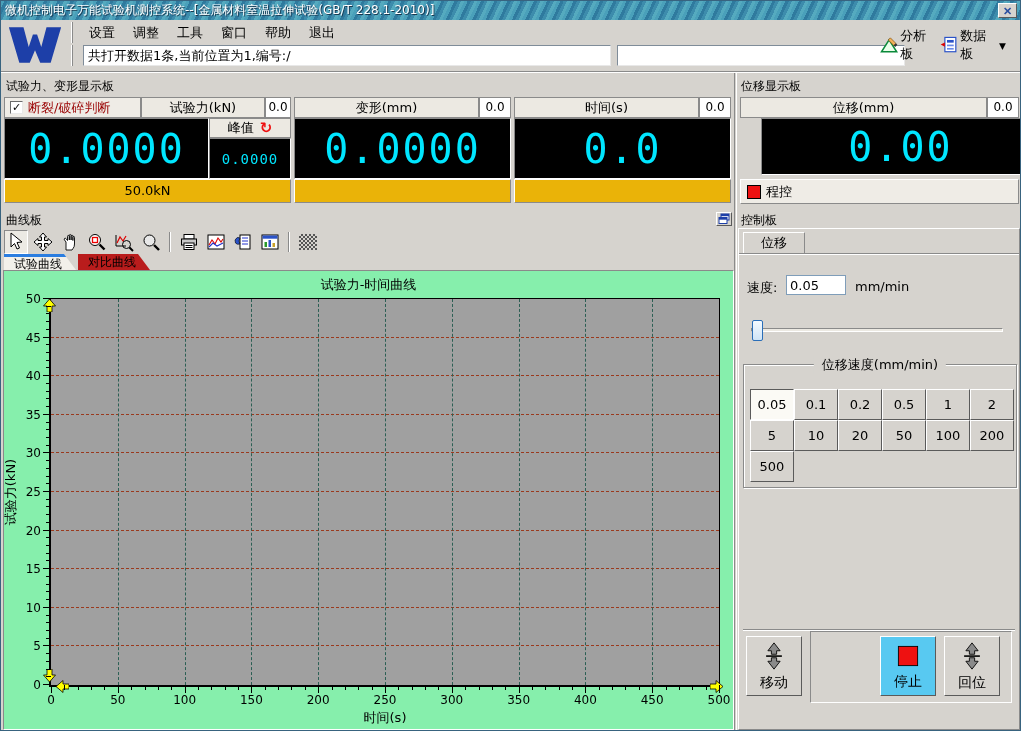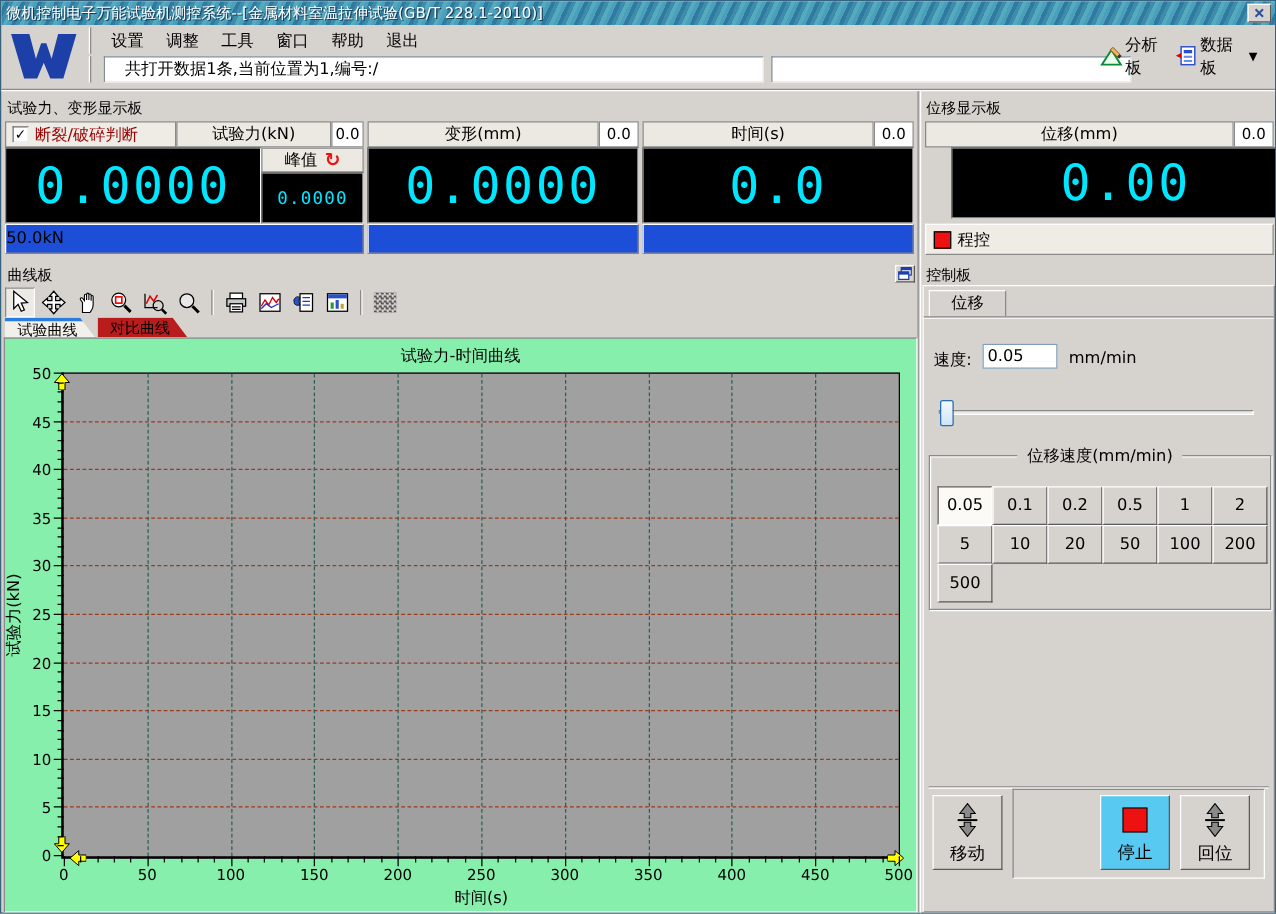--- a/index.html
+++ b/index.html
@@ -13,39 +13,39 @@
 .title-text{font-size:12px;color:#fff;text-shadow:1px 1px 0 #1a3a50;white-space:nowrap}
 .close-btn{position:absolute;right:3px;top:2px;width:19px;height:15px;background:#d6d3ce;
  border:1px solid;border-color:#fff #5a5a5a #5a5a5a #fff;font-size:11px;font-weight:bold;color:#2a4fa0;
  line-height:12px;text-align:center;padding:0;cursor:default}
 
 .logo{position:absolute;left:3px;top:21px;width:62px;height:46px}
 .vgrip{position:absolute;width:2px;background:#d6d3ce;border-left:1px solid #fff;border-right:1px solid #8a8a8a}
 .menubar{position:absolute;left:80px;top:21px;height:21px;display:flex;align-items:center;gap:2px}
 .menu-item{padding:2px 8px;cursor:default}
 .statusfield{position:absolute;top:44px;height:21px;background:#fff;border:1px solid;border-color:#7f8c99 #e8e8e8 #e8e8e8 #7f8c99;
- font-size:13px;line-height:19px;padding:0 16px;overflow:hidden;white-space:nowrap}
+ font-size:13px;line-height:19px;padding:0 4px;overflow:hidden;white-space:nowrap}
 .quickbar{position:absolute;right:14px;top:26px;display:flex;align-items:flex-start;gap:6px}
 .qbtn{width:54px;display:flex;flex-direction:row;align-items:center;gap:1px;cursor:default}
 .qbtn .qlab{font-size:13px}
 .qdrop{font-size:9px;margin-top:14px;color:#000}
 .hsep{position:absolute;left:0;width:100%;height:2px;border-top:1px solid #8a8a8a;border-bottom:1px solid #fff}
 
 .gcaption{position:absolute;font-size:12px;color:#000}
 .vdivider{position:absolute;width:3px;border-left:1px solid #8a8a8a;border-right:1px solid #fff;background:#d6d3ce}
 
 .du-head{position:absolute;height:21px;background:#ece9e2;border:1px solid #8a8a8a;
  text-align:center;line-height:19px;font-size:13px}
 .du-aux{position:absolute;height:21px;background:#fff;border:1px solid #8a8a8a;text-align:center;line-height:19px;font-size:12px}
 .screen{position:absolute;background:#000;border:1px solid;border-color:#8a8a8a #fff #fff #8a8a8a;
  color:#00e6ff;font-family:"DejaVu Sans Mono",monospace;display:flex;align-items:center;justify-content:center}
 .screen.big{font-size:40px;letter-spacing:2px}
 .screen.small{font-size:14px;letter-spacing:1px}
-.du-foot{position:absolute;height:24px;background:#1d4ed8;border:1px solid;border-color:#fff #8a8a8a #8a8a8a #fff;
- line-height:22px;font-size:13px}
+.du-foot{position:absolute;height:24px;background:#eab308;border:1px solid;border-color:#fff #8a8a8a #8a8a8a #fff;
+ text-align:center;line-height:22px;font-size:13px}
 .chkcell{position:absolute;height:21px;background:#efece6;border:1px solid #8a8a8a;display:flex;align-items:center;gap:5px;padding:0 5px}
 .chkbox{width:13px;height:13px;background:#fff;border:1px solid;border-color:#6a6a6a #e8e8e8 #e8e8e8 #6a6a6a;
  font-size:11px;line-height:11px;text-align:center;font-weight:bold}
 .chklab{color:#990000;font-size:13px}
 .peakbar{position:absolute;height:20px;background:#ece9e2;border:1px solid #8a8a8a;display:flex;align-items:center;justify-content:center;gap:6px;font-size:13px}
 .refresh{color:#ee1111;font-weight:bold;font-size:15px;line-height:14px}
 .modebar{position:absolute;height:25px;background:#efece6;border:1px solid;border-color:#fff #8a8a8a #8a8a8a #fff;
  display:flex;align-items:center;gap:5px;padding:0 6px;font-size:13px}
 .redsq{width:14px;height:14px;background:#ee1111;border:1px solid #000}
 

